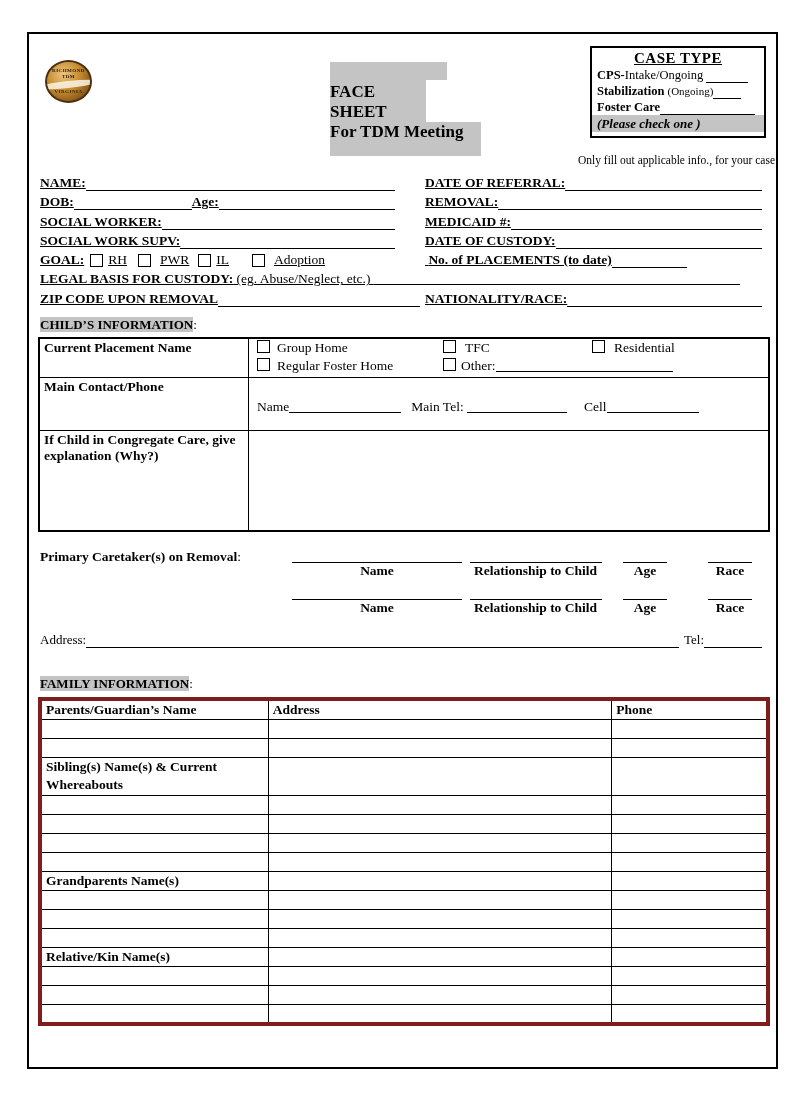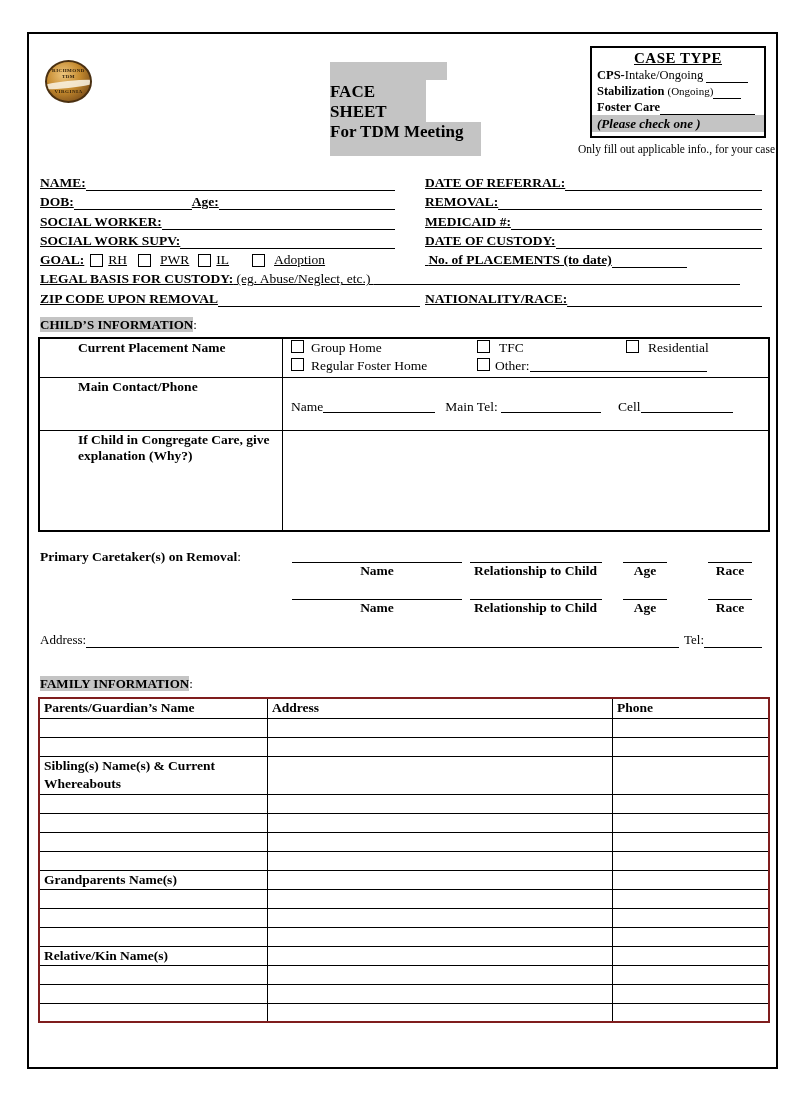--- a/index.html
+++ b/index.html
@@ -47,52 +47,52 @@
     position:absolute; left:590px; top:46px; width:176px; height:92px;
     border:2px solid #000; padding:1px 5px 0 5px; font-size:12.5px; line-height:16px;
   }
   .case-box .cb-title { text-align:center; font-weight:bold; font-size:15px; text-decoration:underline; line-height:18px; letter-spacing:.5px; }
   .case-box .copt { display:flex; align-items:flex-end; white-space:pre; }
   .case-box .bopt { font-weight:bold; }
   .case-box .sm { font-size:11px; }
   .case-box .cblank { border-bottom:1.3px solid #000; height:12px; display:inline-block; }
   .case-box .cb-footer { font-weight:bold; font-style:italic; font-size:13px; margin:0 -5px; padding:0 5px; line-height:17px; }
 
-  .case-note { position:absolute; top:143px; right:37px; font-size:11.5px; }
+  .case-note { position:absolute; top:154px; right:37px; font-size:11.5px; }
 
   
   .fields { position:absolute; left:40px; top:175px; width:722px; font-size:13.5px; font-weight:bold; }
   .frow { display:flex; align-items:flex-start; height:19.3px; white-space:pre;text-decoration:underline; }
   .fleft { display:flex; align-items:flex-end; width:355px; flex:0 0 auto; }
   .fright { display:flex; align-items:flex-end; margin-left:30px; flex:1 1 auto; }
   .rg { font-weight:normal; }
 
   
   .sec-title { position:absolute; left:40px; font-size:13px; font-weight:bold; }
 
   
   .ctable { position:absolute; left:38px; top:337px; width:732px; border:2px solid #000; font-size:13.5px; }
-  .crow { display:flex;padding-left:34px; }
+  .crow { display:flex; }
   .crow + .crow { border-top:1.5px solid #000; }
   .clabel { width:209px; flex:0 0 auto; border-right:1.5px solid #000; padding:1px 4px; font-weight:bold; }
   .ccontent { flex:1 1 auto; padding:1px 8px; }
   .cline { display:flex; height:18px; white-space:pre; }
 
   
   .caretaker { position:absolute; left:40px; top:548px; width:722px; height:110px; font-size:13.5px; }
   .ck-label { position:absolute; left:0; top:1px; font-weight:bold; white-space:pre; }
   .ckcol { position:absolute; text-align:center; }
   .ckline { border-bottom:1.5px solid #000; height:15px; }
   .cklabel { font-weight:bold; line-height:16px; white-space:nowrap; }
   .ck-address { position:absolute; left:0; top:84px; width:722px; display:flex; align-items:flex-end; white-space:pre; font-size:13px; }
 
   
   .ftable { position:absolute; left:38px; top:697px; width:732px; border-collapse:collapse; font-size:13.5px; }
   .ftable td { border:1.5px solid #000; padding:0 4px; vertical-align:top; }
-  .ftable { border:2px solid #7f1d1d; }
+  .ftable { border:4px solid #7f1d1d; }
   .ftable .flabel { font-weight:bold; line-height:18px; }
   .r20 td { height:20px; } .r19 td { height:19px; } .r38 td { height:38px; }
 </style>
 </head>
 <body>
 
 <div class="page-border"></div>
 
 <div class="logo">
   <span class="ltxt">RICHMOND</span>

